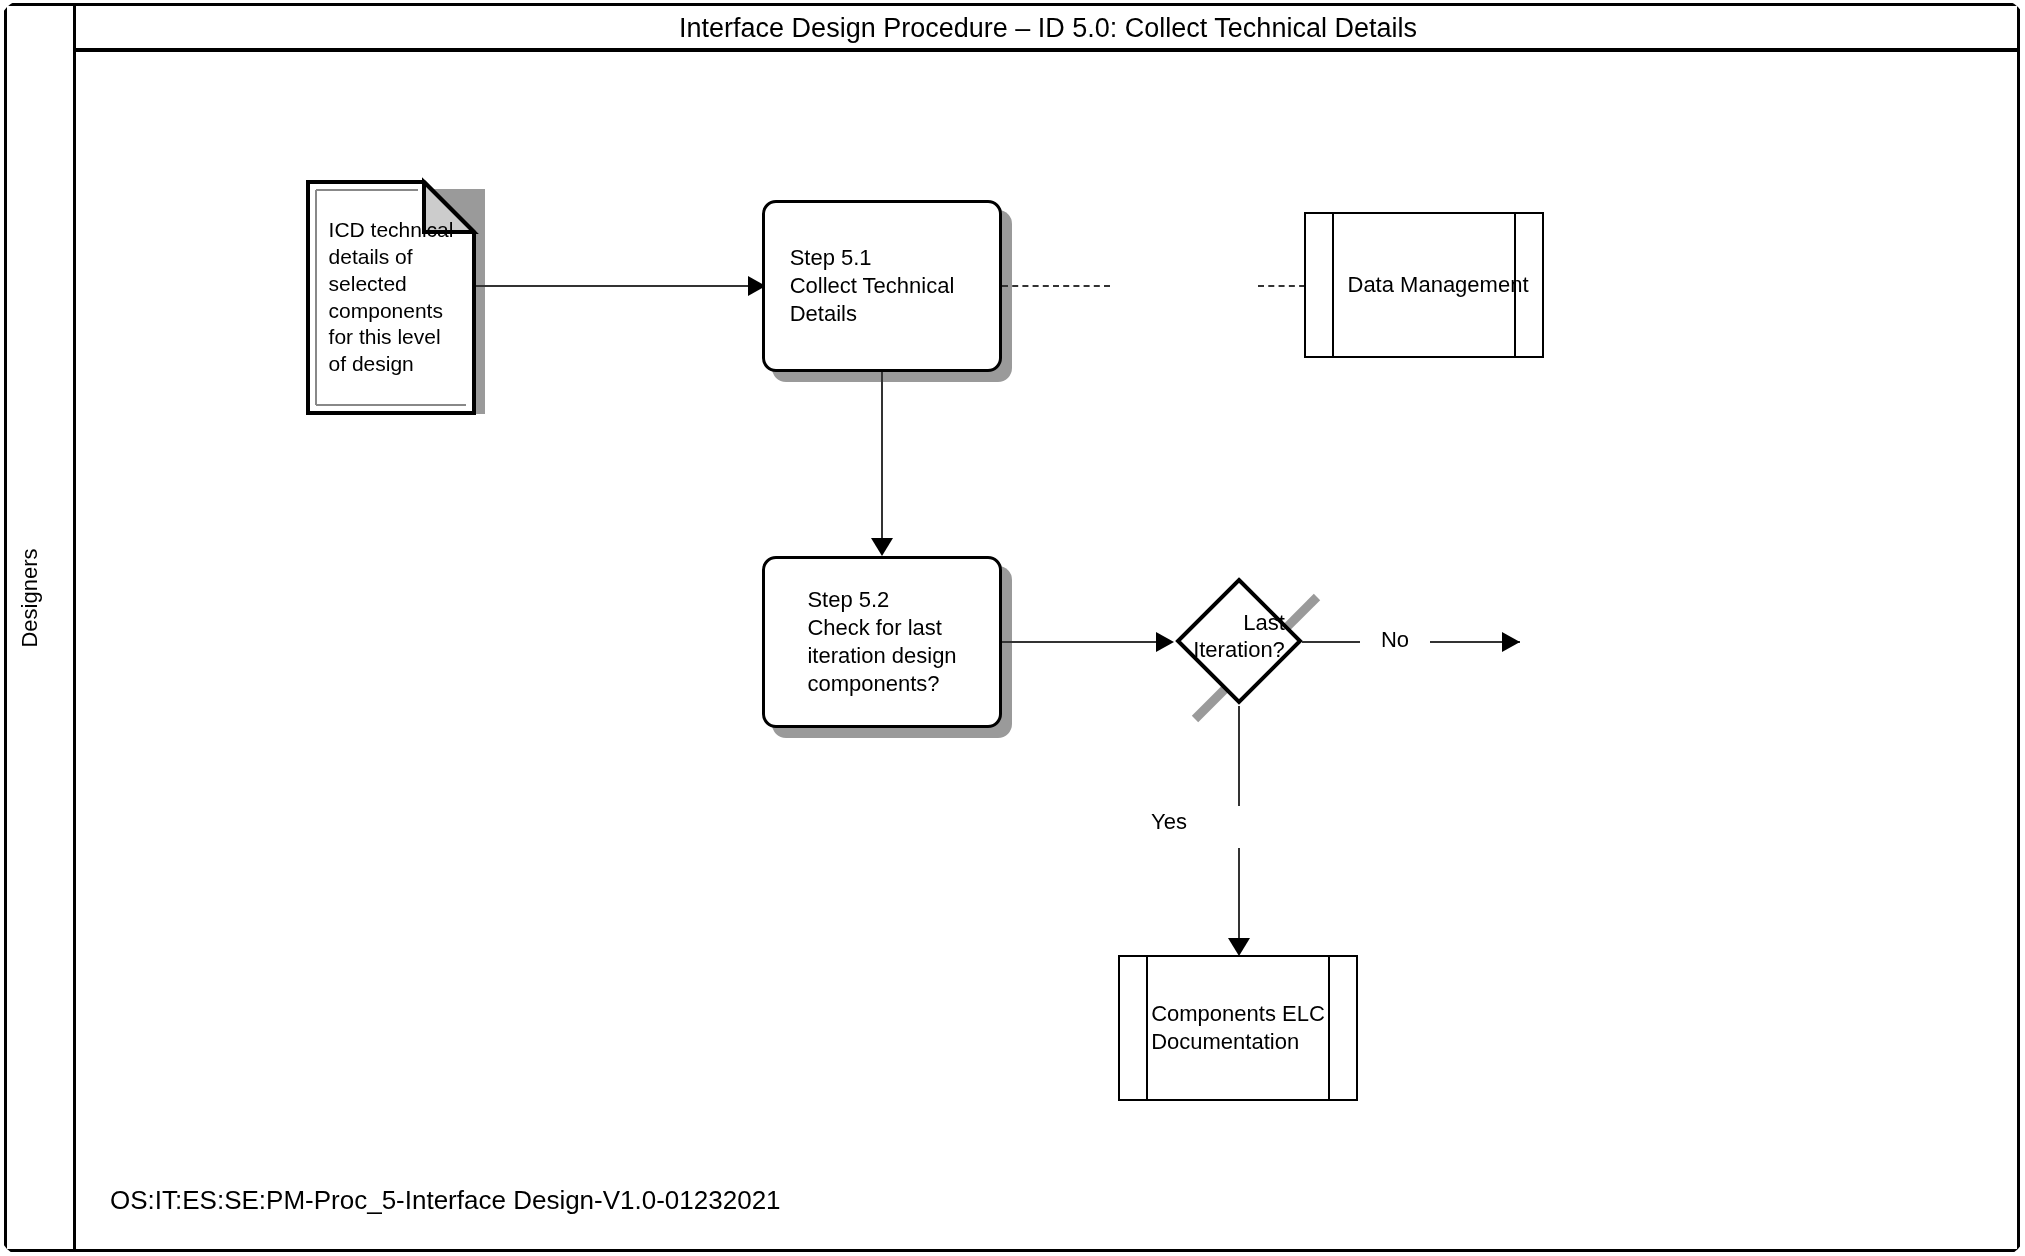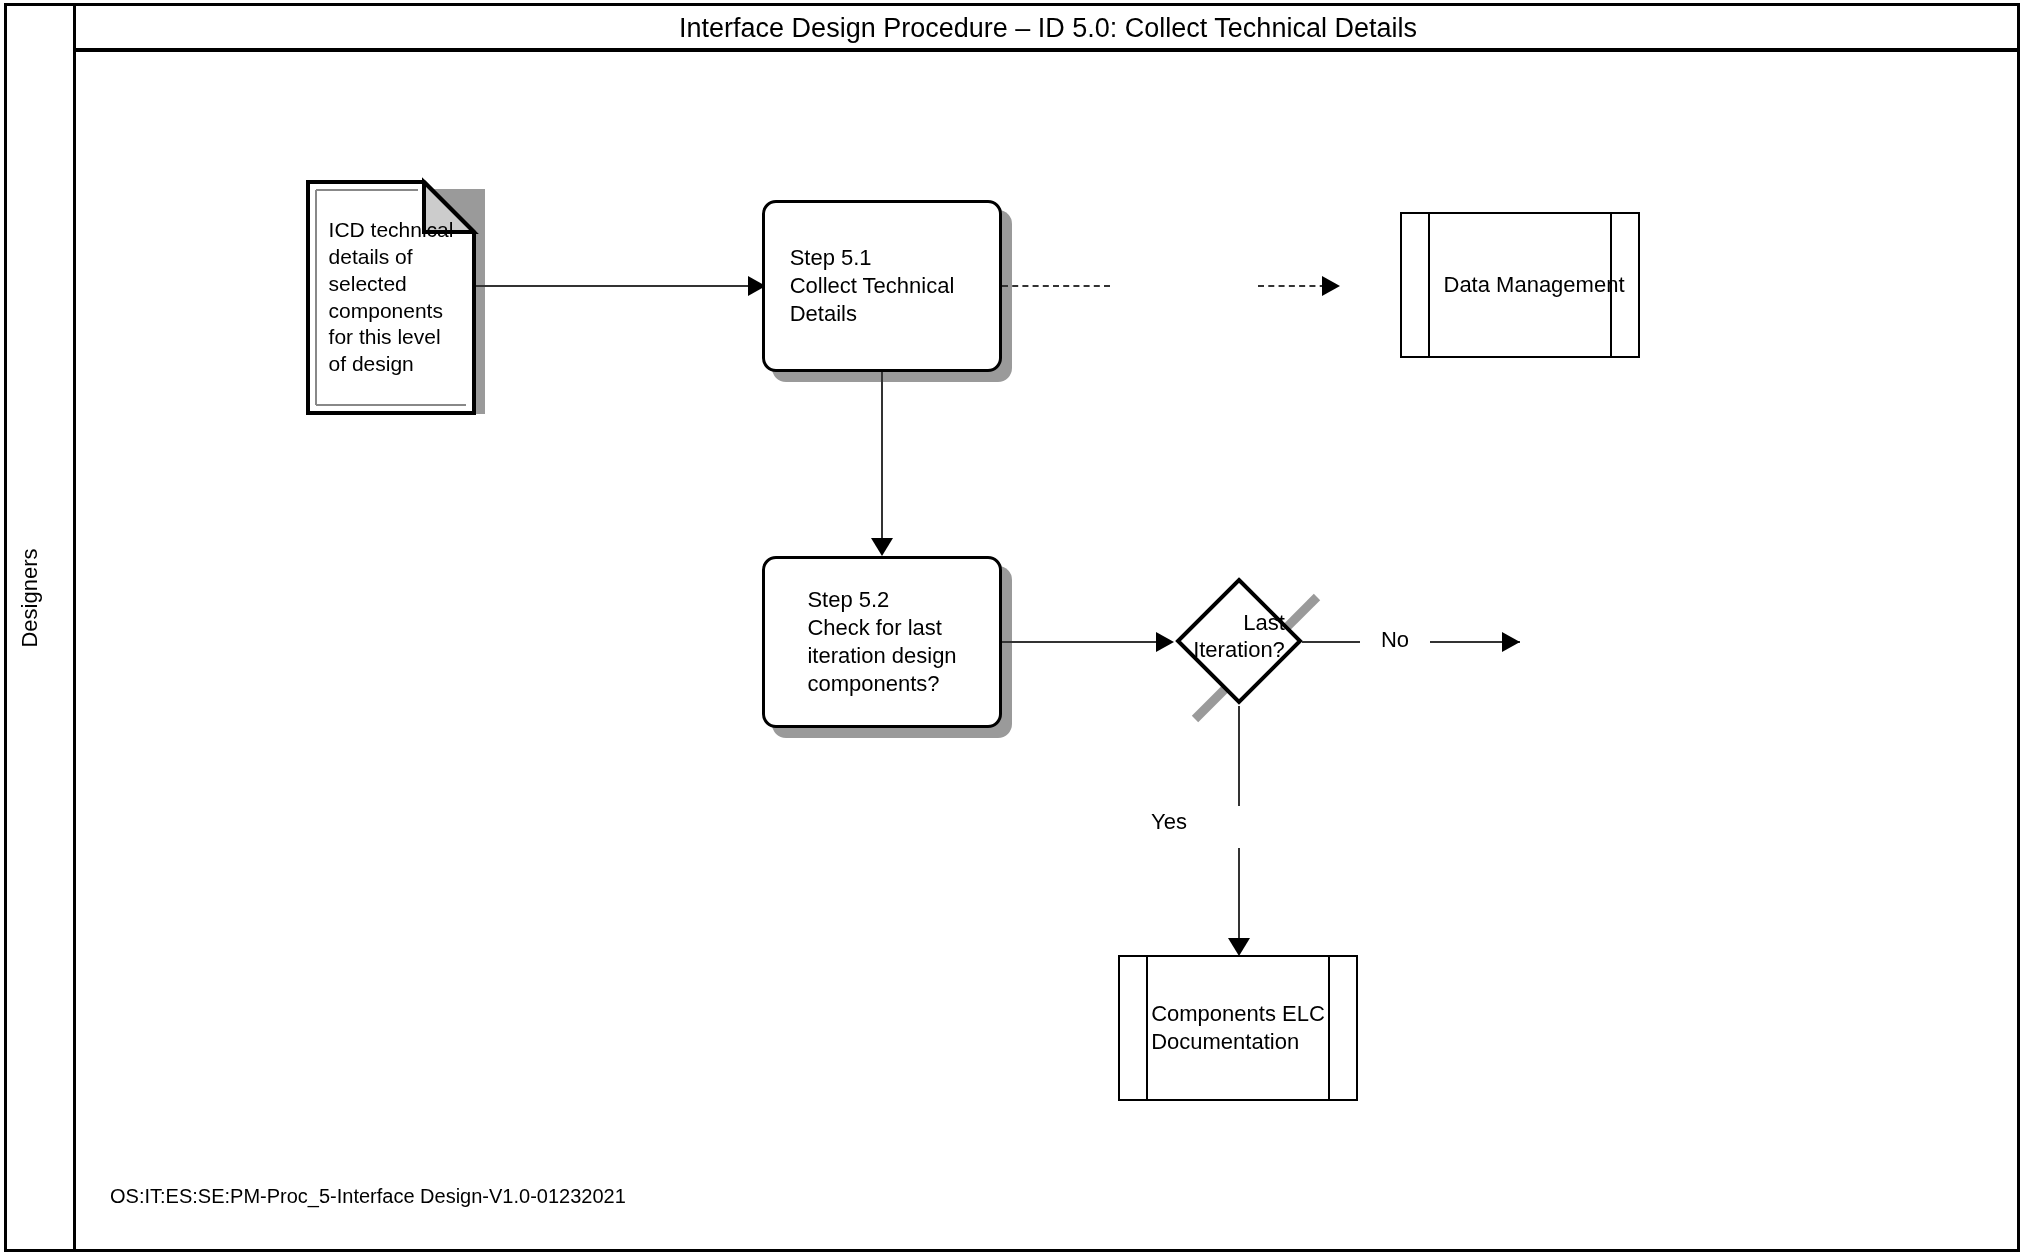--- a/index.html
+++ b/index.html
@@ -12,20 +12,21 @@
     font-family: "Liberation Sans", sans-serif;
     color: #000000;
   }
 
   #page {
     position: relative;
     width: 2025px;
     height: 1256px;
     background: #ffffff;
     overflow: hidden;
+    border-radius: 24px;
   }
 
   
   .frame-outer {
     position: absolute;
     left: 4px;
     top: 3px;
     width: 2016px;
     height: 1249px;
     border: 3px solid #000000;
@@ -70,21 +71,21 @@
     font-size: 22px;
     transform: rotate(-90deg);
     transform-origin: center center;
     white-space: nowrap;
   }
 
   .footer-text {
     position: absolute;
     left: 110px;
     top: 1185px;
-    font-size: 20px;
+    font-size: 26px;
     white-space: nowrap;
   }
 
   
   .node {
     position: absolute;
     box-sizing: border-box;
   }
   .node-text {
     position: absolute;
@@ -240,21 +241,21 @@
     <div class="proc-body" style="left:0; top:0; width:240px; height:172px;"></div>
     <div class="node-text">Step 5.1
 Collect Technical
 Details</div>
   </div>
 
   <div class="conn-h dashed" style="left:1002px; top:285px; width:108px;"></div>
   <div class="conn-h dashed" style="left:1258px; top:285px; width:78px;"></div>
   <div class="arrow-right" style="left:1322px; top:276px;"></div>
 
-  <div class="node" style="left:1400px; top:212px; width:268px; height:146px;">
+  <div class="node" style="left:1304px; top:212px; width:268px; height:146px;">
     <div class="pdp-body" style="left:0; top:0; width:240px; height:146px;"></div>
     <div class="pdp-bar" style="left:28px;"></div>
     <div class="pdp-bar" style="left:210px;"></div>
     <div class="node-text">Data Management</div>
   </div>
 
   <div class="conn-v" style="left:881px; top:372px; height:180px;"></div>
   <div class="arrow-down" style="left:871px; top:538px;"></div>
 
   <div class="node" style="left:762px; top:556px; width:240px; height:172px;">

